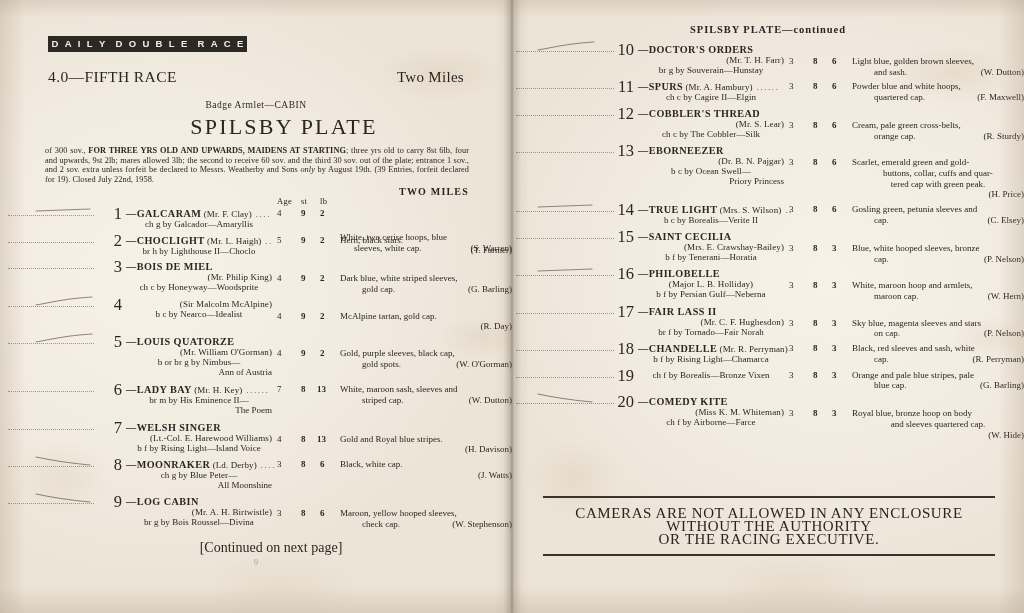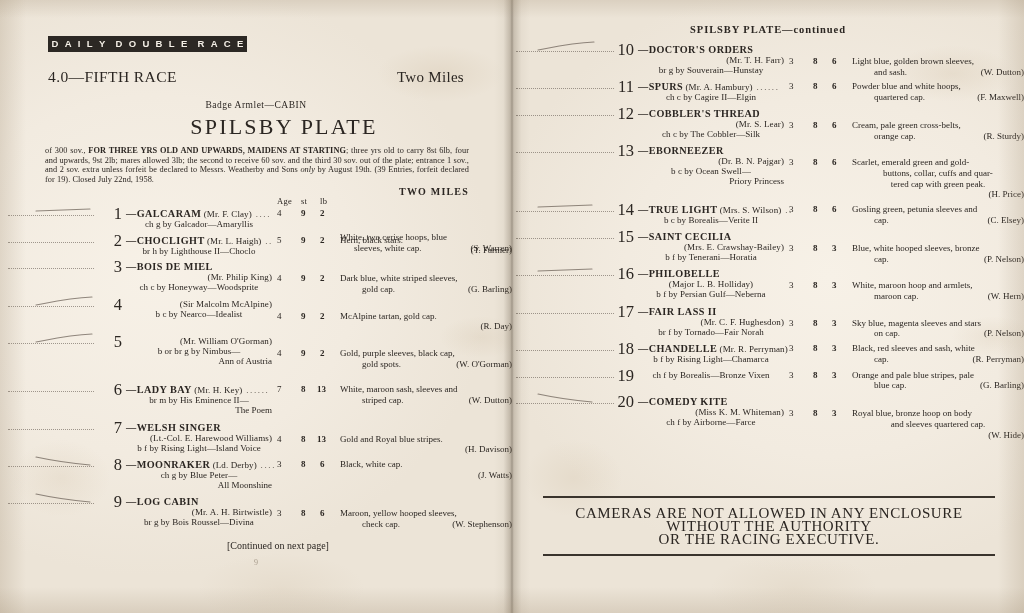--- a/index.html
+++ b/index.html
@@ -113,21 +113,21 @@
   .wt.lb.w2{left:191px;}
 
   .colours{position:absolute;left:214px;width:172px;font-size:9px;line-height:10.6px;}
   .col-l1{display:block;}
   .col-row{display:flex;justify-content:space-between;gap:6px;}
   .col-row .c-txt{text-align:left;}
   .col-row .c-jk{white-space:nowrap;}
   .jk-right{display:block;text-align:right;}
   .c-center{display:block;text-align:center;}
 
-  .contd{position:absolute;left:12px;top:540px;width:512px;text-align:center;font-size:10px;padding-left:10px;}
+  .contd{position:absolute;left:5px;top:540px;width:512px;text-align:center;font-size:14px;padding-left:10px;}
   .folio{position:absolute;left:0;top:558px;width:512px;text-align:center;
     font-size:8px;color:#a89c8c;}
 
   
   .notice{position:absolute;left:543px;top:496px;width:452px;}
   .rule{height:2px;background:#3a342d;}
   .notice-txt{font-size:15px;line-height:13px;text-align:center;letter-spacing:.6px;
     padding:9px 0 8px;}
 </style>
 </head>
@@ -261,20 +261,21 @@
       </div>
       <div class="entry" style="min-height: 43.2px;">
         <div class="leader"></div>
         <div class="pencil" style="left: 34px; top: -3px;">
           <svg width="60" height="10" viewBox="0 0 60 10">
             <path d="M2,9 C18,6 36,2 58,1" fill="none" stroke="#6d6359" stroke-width="1.1" stroke-linecap="round" opacity=".75"></path>
           </svg>
         </div>
         <div class="num">5</div>
         <div class="body">
+          <div class="nameline"><span class="hname">—LOUIS QUATORZE</span></div>
           <div class="ownerline2" style="width: 146px; text-align: right;"><span class="owner">(Mr. William O'Gorman)</span></div>
           <div class="breed" style="text-align: center; width: 146px;">b or br g by Nimbus—</div>
           <div class="breed2" style="width: 146px; text-align: right;">Ann of Austria</div>
           <span class="wt age" style="top: 12px;">4</span>
           <span class="wt st" style="top: 12px;">9</span>
           <span class="wt lb" style="top: 12px;">2</span>
           <div class="colours" style="top: 12px;">
             <span class="col-l1">Gold, purple sleeves, black cap,</span>
             <span class="col-row">
               <span class="c-txt" style="padding-left:22px">gold spots.</span>

